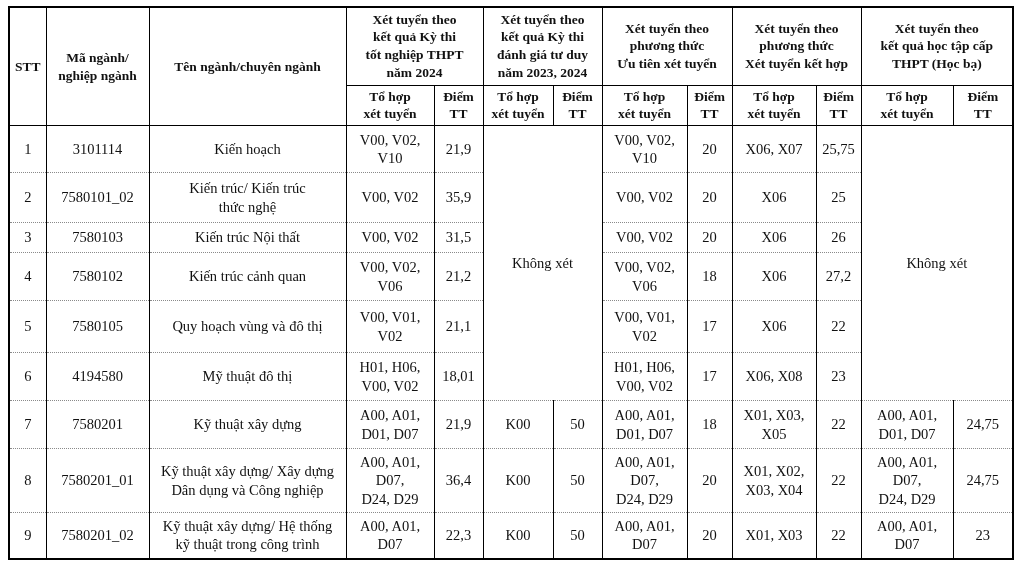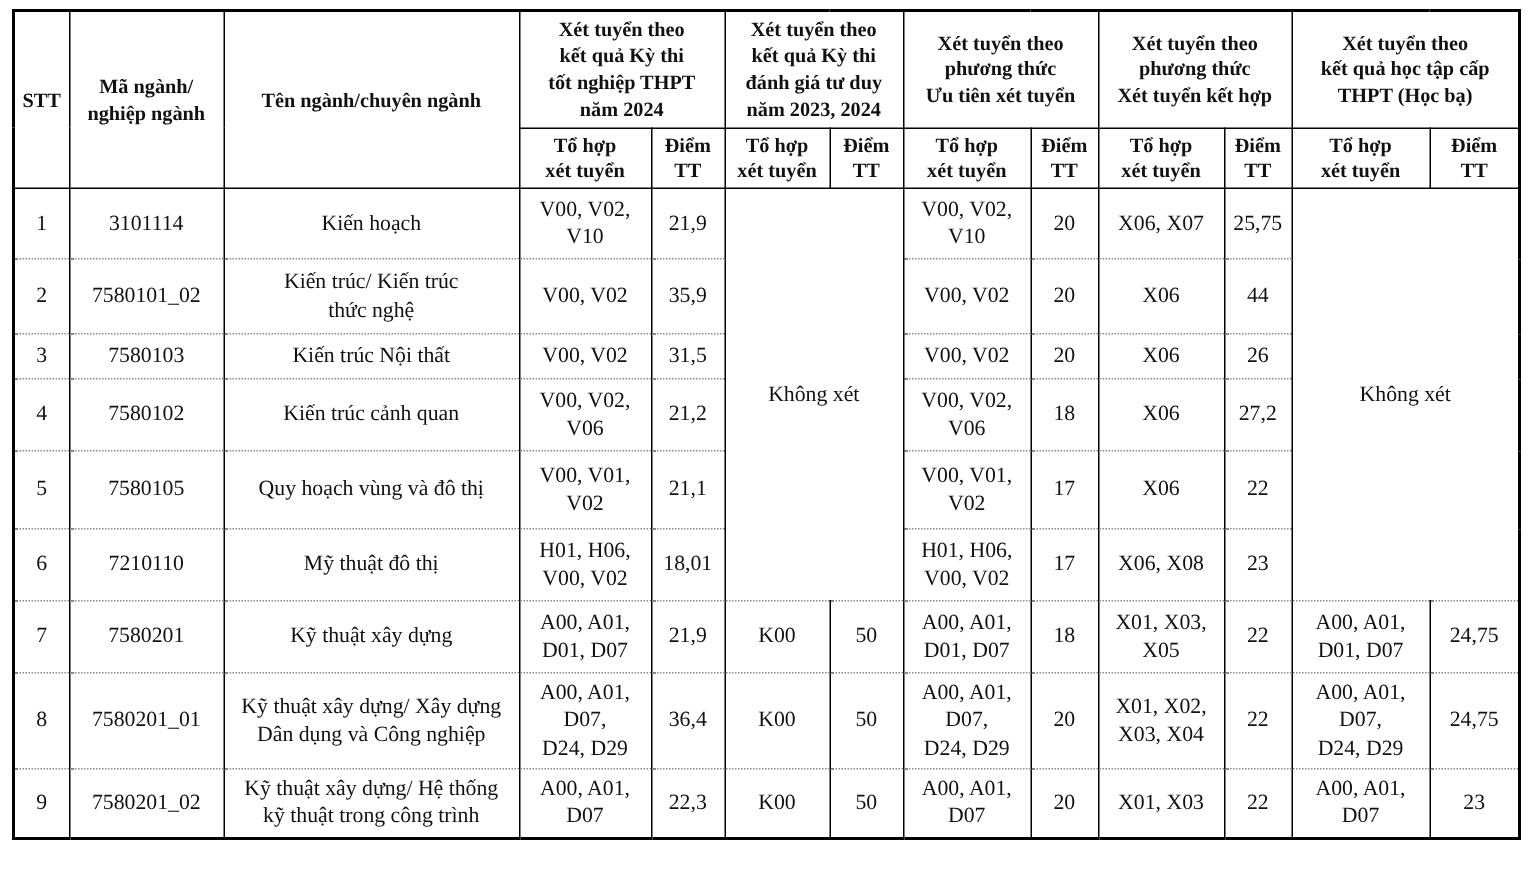--- a/index.html
+++ b/index.html
@@ -137,21 +137,21 @@
       <tr style="height:50px">
         <td>2</td>
         <td>7580101_02</td>
         <td class="ten-cell">Kiến trúc/ Kiến trúc
 thức nghệ</td>
         <td>V00, V02</td>
         <td>35,9</td>
         <td>V00, V02</td>
         <td>20</td>
         <td>X06</td>
-        <td>44</td>
+        <td>25</td>
       </tr>
       <tr style="height:30px">
         <td>3</td>
         <td>7580103</td>
         <td class="ten-cell">Kiến trúc Nội thất</td>
         <td>V00, V02</td>
         <td>31,5</td>
         <td>V00, V02</td>
         <td>20</td>
         <td>X06</td>
@@ -178,21 +178,21 @@
 V02</td>
         <td>21,1</td>
         <td>V00, V01,
 V02</td>
         <td>17</td>
         <td>X06</td>
         <td>22</td>
       </tr>
       <tr style="height:48px">
         <td>6</td>
-        <td>7210110</td>
+        <td>4194580</td>
         <td class="ten-cell">Mỹ thuật đô thị</td>
         <td>H01, H06,
 V00, V02</td>
         <td>18,01</td>
         <td>H01, H06,
 V00, V02</td>
         <td>17</td>
         <td>X06, X08</td>
         <td>23</td>
       </tr>

